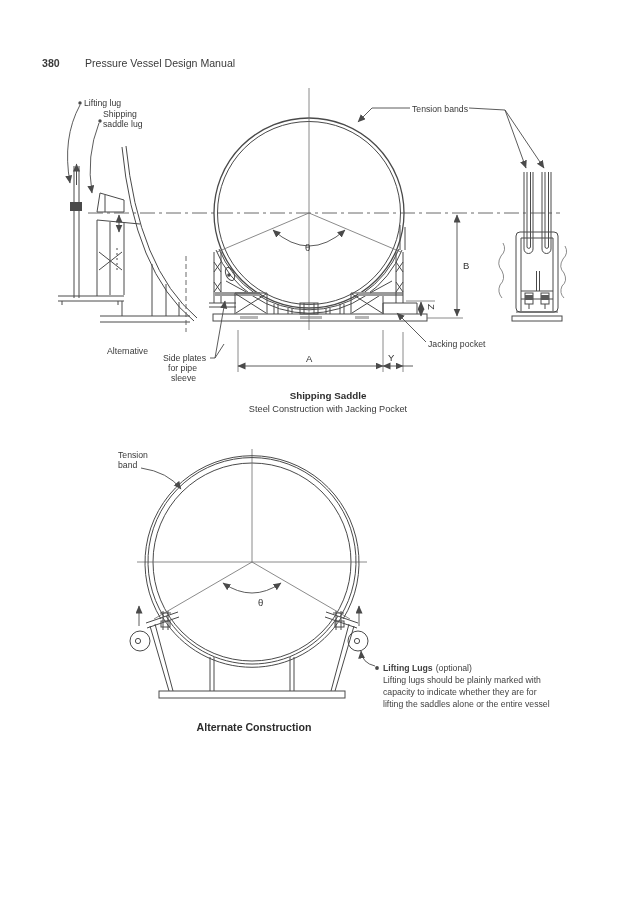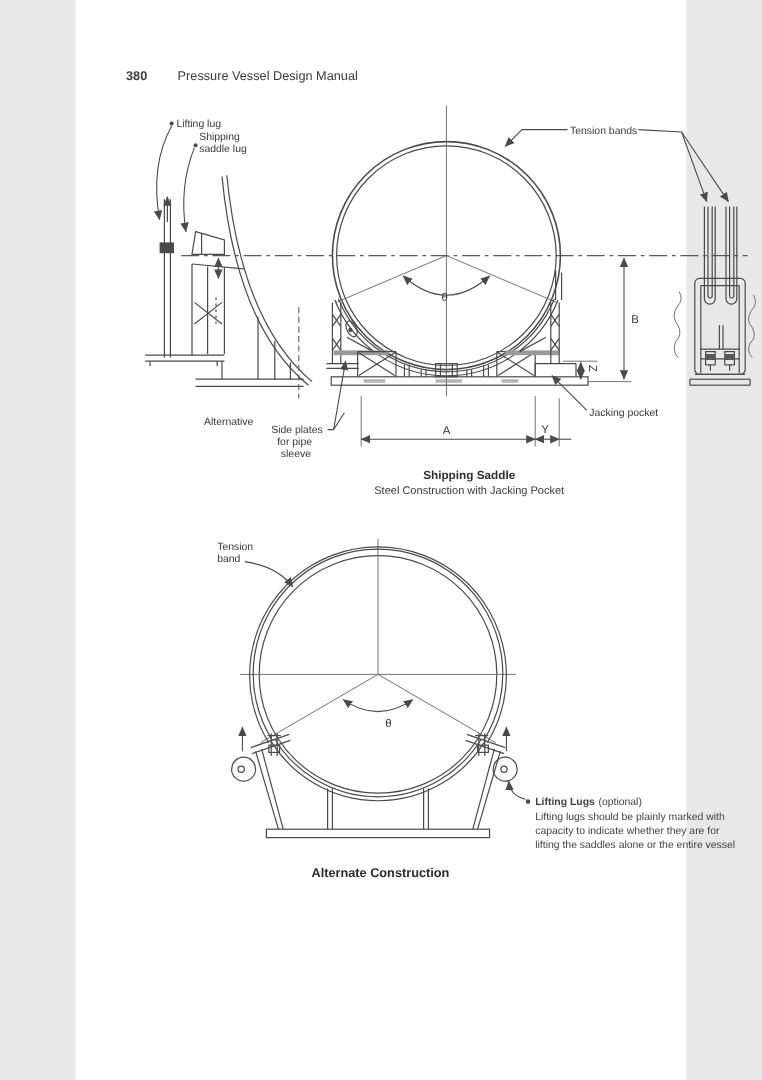--- a/index.html
+++ b/index.html
@@ -1,16 +1,16 @@
 <!DOCTYPE html>
 <html><head>
 <meta charset="utf-8">
 <style>
   html,body{margin:0;padding:0;background:#e8e8e8;}
-  #page{position:relative;width:509px;height:900px;background:#ffffff;margin:0 auto;
+  #page{position:relative;width:635px;height:900px;background:#ffffff;margin:0 auto;
         font-family:"Liberation Sans", sans-serif;}
   svg{position:absolute;left:0;top:0;}
   .ln{stroke:#4a4a4a;stroke-width:1;fill:none;}
   .ln2{stroke:#4a4a4a;stroke-width:1.3;fill:none;}
   .thin{stroke:#6d6d6d;stroke-width:0.8;fill:none;}
   .ctr{stroke:#5a5a5a;stroke-width:0.9;fill:none;stroke-dasharray:15 4 3 4;}
   .dash{stroke:#5a5a5a;stroke-width:0.9;fill:none;stroke-dasharray:5 3;}
   .dim{stroke:#4a4a4a;stroke-width:0.9;fill:none;}
   .txt{fill:#383838;font-size:8.7px;}
   .dimtxt{fill:#333333;font-size:9.5px;}

